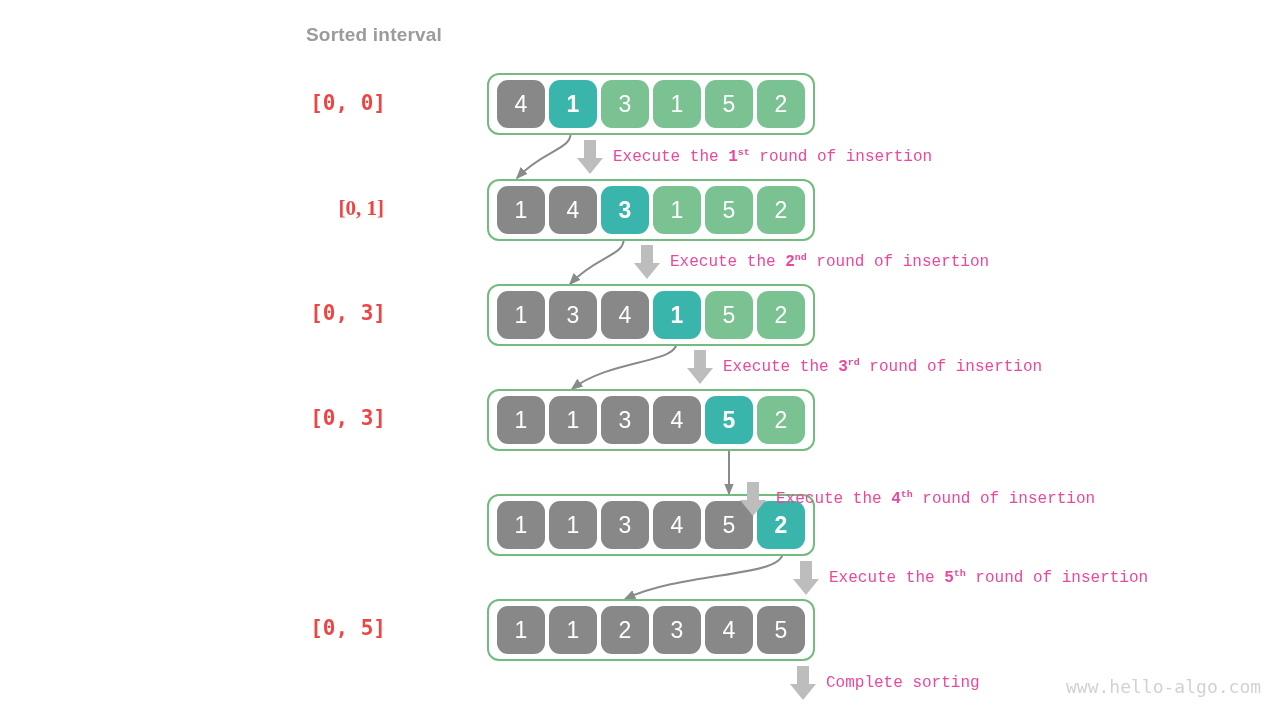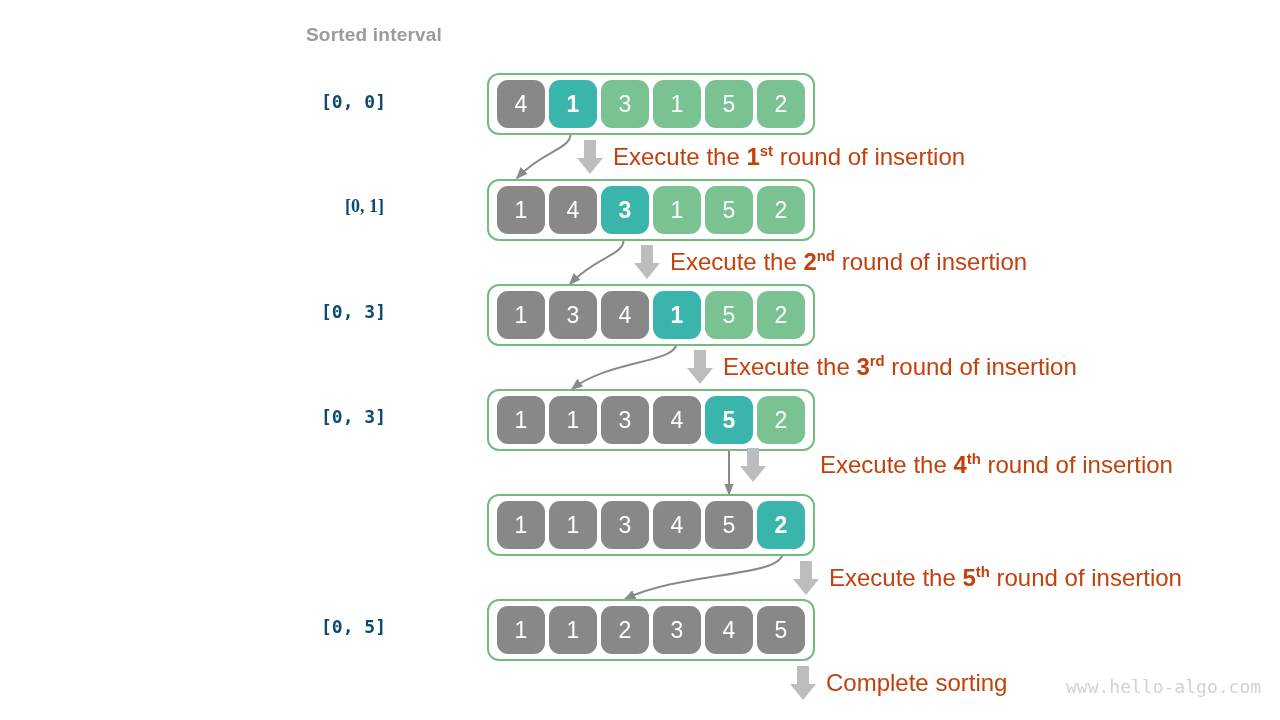--- a/index.html
+++ b/index.html
@@ -42,23 +42,23 @@
     font-weight: bold;
     color: #9b9b9b;
     letter-spacing: 0.2px;
     white-space: nowrap;
   }
 
   
   .row-label {
     position: absolute;
     font-family: "DejaVu Sans Mono", monospace;
-    font-size: 18px;
+    font-size: 21px;
     font-weight: bold;
-    color: #0c4a6e;
+    color: #ef4444;
     white-space: pre;
     text-align: right;
     width: 160px;
   }
 
   
   .array {
     position: absolute;
     z-index: 2;
     display: flex;
@@ -112,23 +112,23 @@
   .down-arrow .head {
     position: absolute;
     left: 0;
     top: 18px;
     width: 0; height: 0;
     border-left: 13px solid transparent;
     border-right: 13px solid transparent;
     border-top: 16px solid #bdbdbd;
   }
   .step-text {
-    font-size: 24px;
-    color: #c2410c;
-    font-family: Liberation Sans, sans-serif;
+    font-size: 16px;
+    color: #ec4899;
+    font-family: Liberation Mono, monospace;
   }
   .step-text b { font-weight: bold; }
   .step-text sup {
     font-size: 0.62em;
     font-weight: bold;
     vertical-align: super;
     line-height: 0;
   }
 
   
@@ -224,21 +224,21 @@
   <div class="row-label" style="left:226px; top:406px;">[0, 3]</div>
   <div class="array" style="left:487px; top:389px;">
     <div class="cell gray">1</div>
     <div class="cell gray">1</div>
     <div class="cell gray">3</div>
     <div class="cell gray">4</div>
     <div class="cell teal">5</div>
     <div class="cell green">2</div>
   </div>
 
-  <div class="step" style="left:740px; top:448px;gap:44px;">
+  <div class="step" style="left:740px; top:482px;">
     <span class="down-arrow">
       <span class="shaft"></span>
         <span class="head"></span>
     </span>
     <span class="step-text"><span>Execute the </span><b>4</b><sup>th</sup><span> round of insertion</span></span>
   </div>
 
   <div class="array" style="left:487px; top:494px;">
     <div class="cell gray">1</div>
     <div class="cell gray">1</div>

